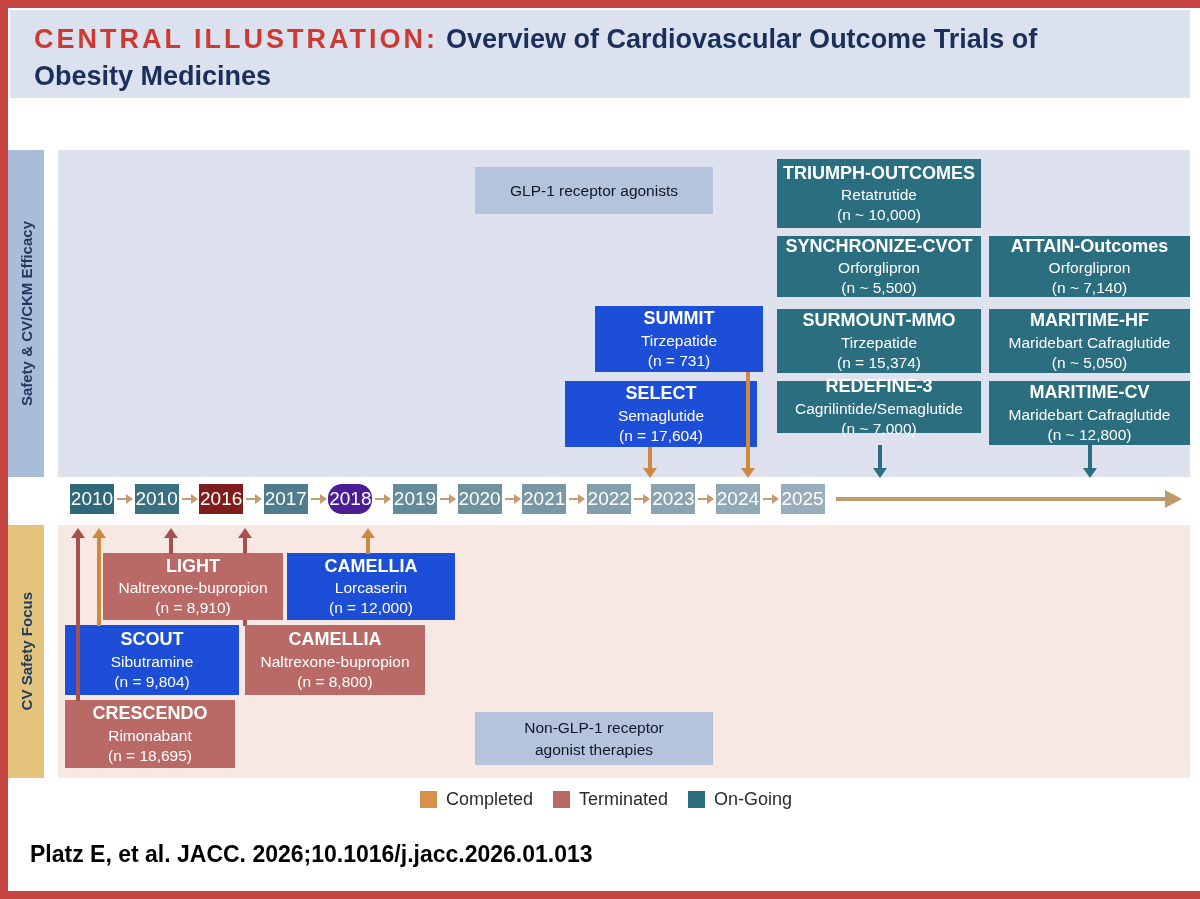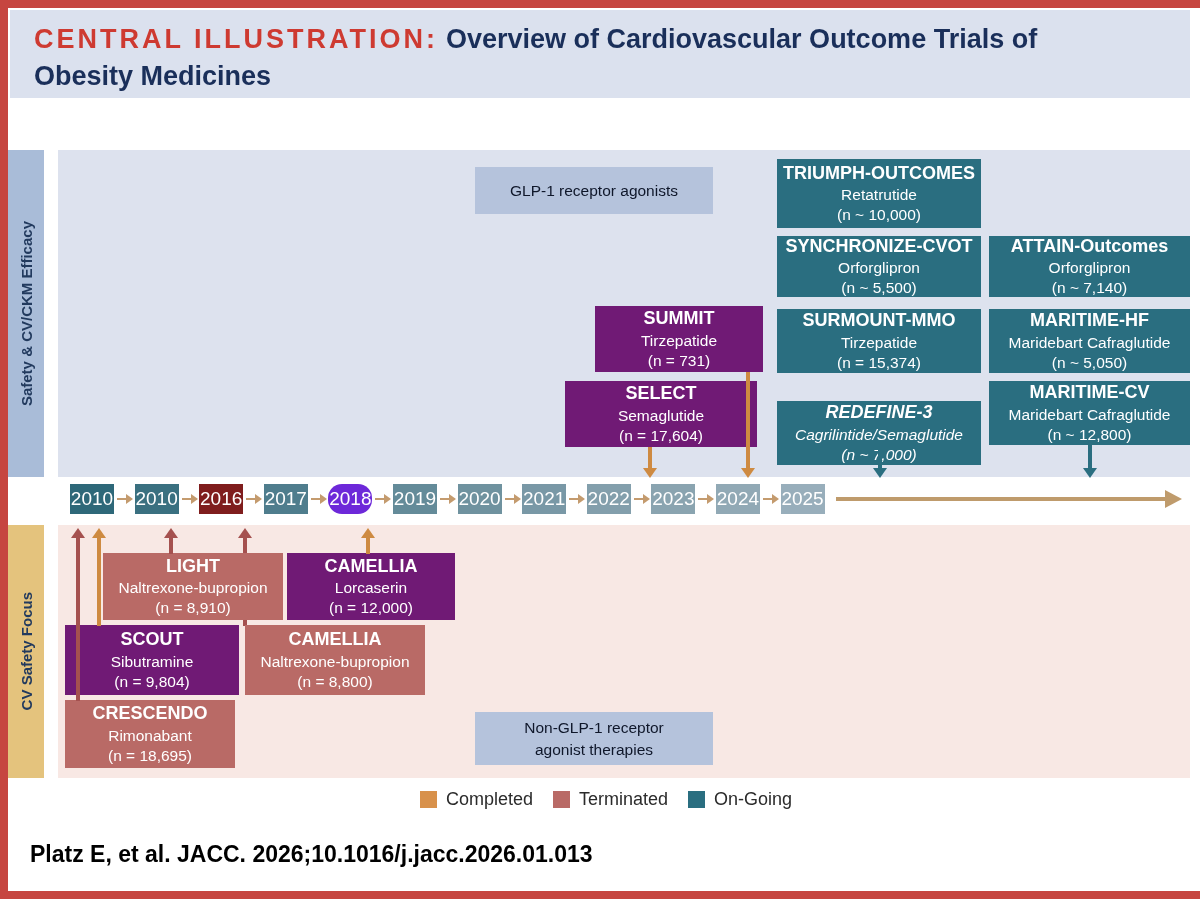--- a/index.html
+++ b/index.html
@@ -28,31 +28,31 @@
              text-align:center;font-size:15.5px;line-height:1.4;z-index:3;}
   #glp1{left:475px;top:167px;width:238px;height:47px;}
   #nonglp1{left:475px;top:712px;width:238px;height:53px;}
 
   
   .trial{position:absolute;color:#fff;text-align:center;display:flex;flex-direction:column;justify-content:center;
          line-height:1.3;z-index:3;}
   .trial .t-name{font-weight:bold;font-size:18px;}
   .trial .t-drug,.trial .t-n{font-size:15.5px;}
   .st-ongoing{background:#2a6e80;}
-  .st-completed{background:#701a75;}
+  .st-completed{background:#1d4ed8;}
   .st-terminated{background:#b96a66;}
 
   .pos-triumph{left:777px;top:159px;width:204px;height:69px;}
   .pos-synchronize{left:777px;top:236px;width:204px;height:61px;}
   .pos-attain{left:989px;top:236px;width:201px;height:61px;}
   .pos-summit{left:595px;top:306px;width:168px;height:66px;}
   .pos-surmount{left:777px;top:309px;width:204px;height:64px;}
   .pos-maritime_hf{left:989px;top:309px;width:201px;height:64px;}
   .pos-select{left:565px;top:381px;width:192px;height:66px;}
-  .pos-redefine{left:777px;top:401px;width:204px;height:64px;font-style:italic;}
+  .pos-redefine{left:777px;top:381px;width:204px;height:52px;}
   .pos-maritime_cv{left:989px;top:381px;width:201px;height:64px;}
   .pos-light{left:103px;top:553px;width:180px;height:67px;}
   .pos-camellia{left:287px;top:553px;width:168px;height:67px;}
   .pos-scout{left:65px;top:625px;width:174px;height:70px;}
   .pos-convene{left:245px;top:625px;width:180px;height:70px;}
   .pos-crescendo{left:65px;top:700px;width:170px;height:68px;}
 
   
   .timeline{position:absolute;left:70px;top:484px;display:flex;z-index:3;}
   .tl-cell{width:64.6px;display:flex;align-items:center;}
@@ -201,21 +201,21 @@
       </div>
     <div class="tl-cell">
         <div class="year" style="background-color: #7f1d1d;">2016</div>
         <div class="mini-arrow"></div>
       </div>
     <div class="tl-cell">
         <div class="year" style="background-color: rgb(79, 125, 141);">2017</div>
         <div class="mini-arrow"></div>
       </div>
     <div class="tl-cell">
-        <div class="year" style="background-color: #6d28d9; border-radius: 14px;">2018</div>
+        <div class="year" style="background-color: #4c1d95; border-radius: 14px;">2018</div>
         <div class="mini-arrow"></div>
       </div>
     <div class="tl-cell">
         <div class="year" style="background-color: rgb(100, 139, 153);">2019</div>
         <div class="mini-arrow"></div>
       </div>
     <div class="tl-cell">
         <div class="year" style="background-color: rgb(111, 146, 159);">2020</div>
         <div class="mini-arrow"></div>
       </div>

